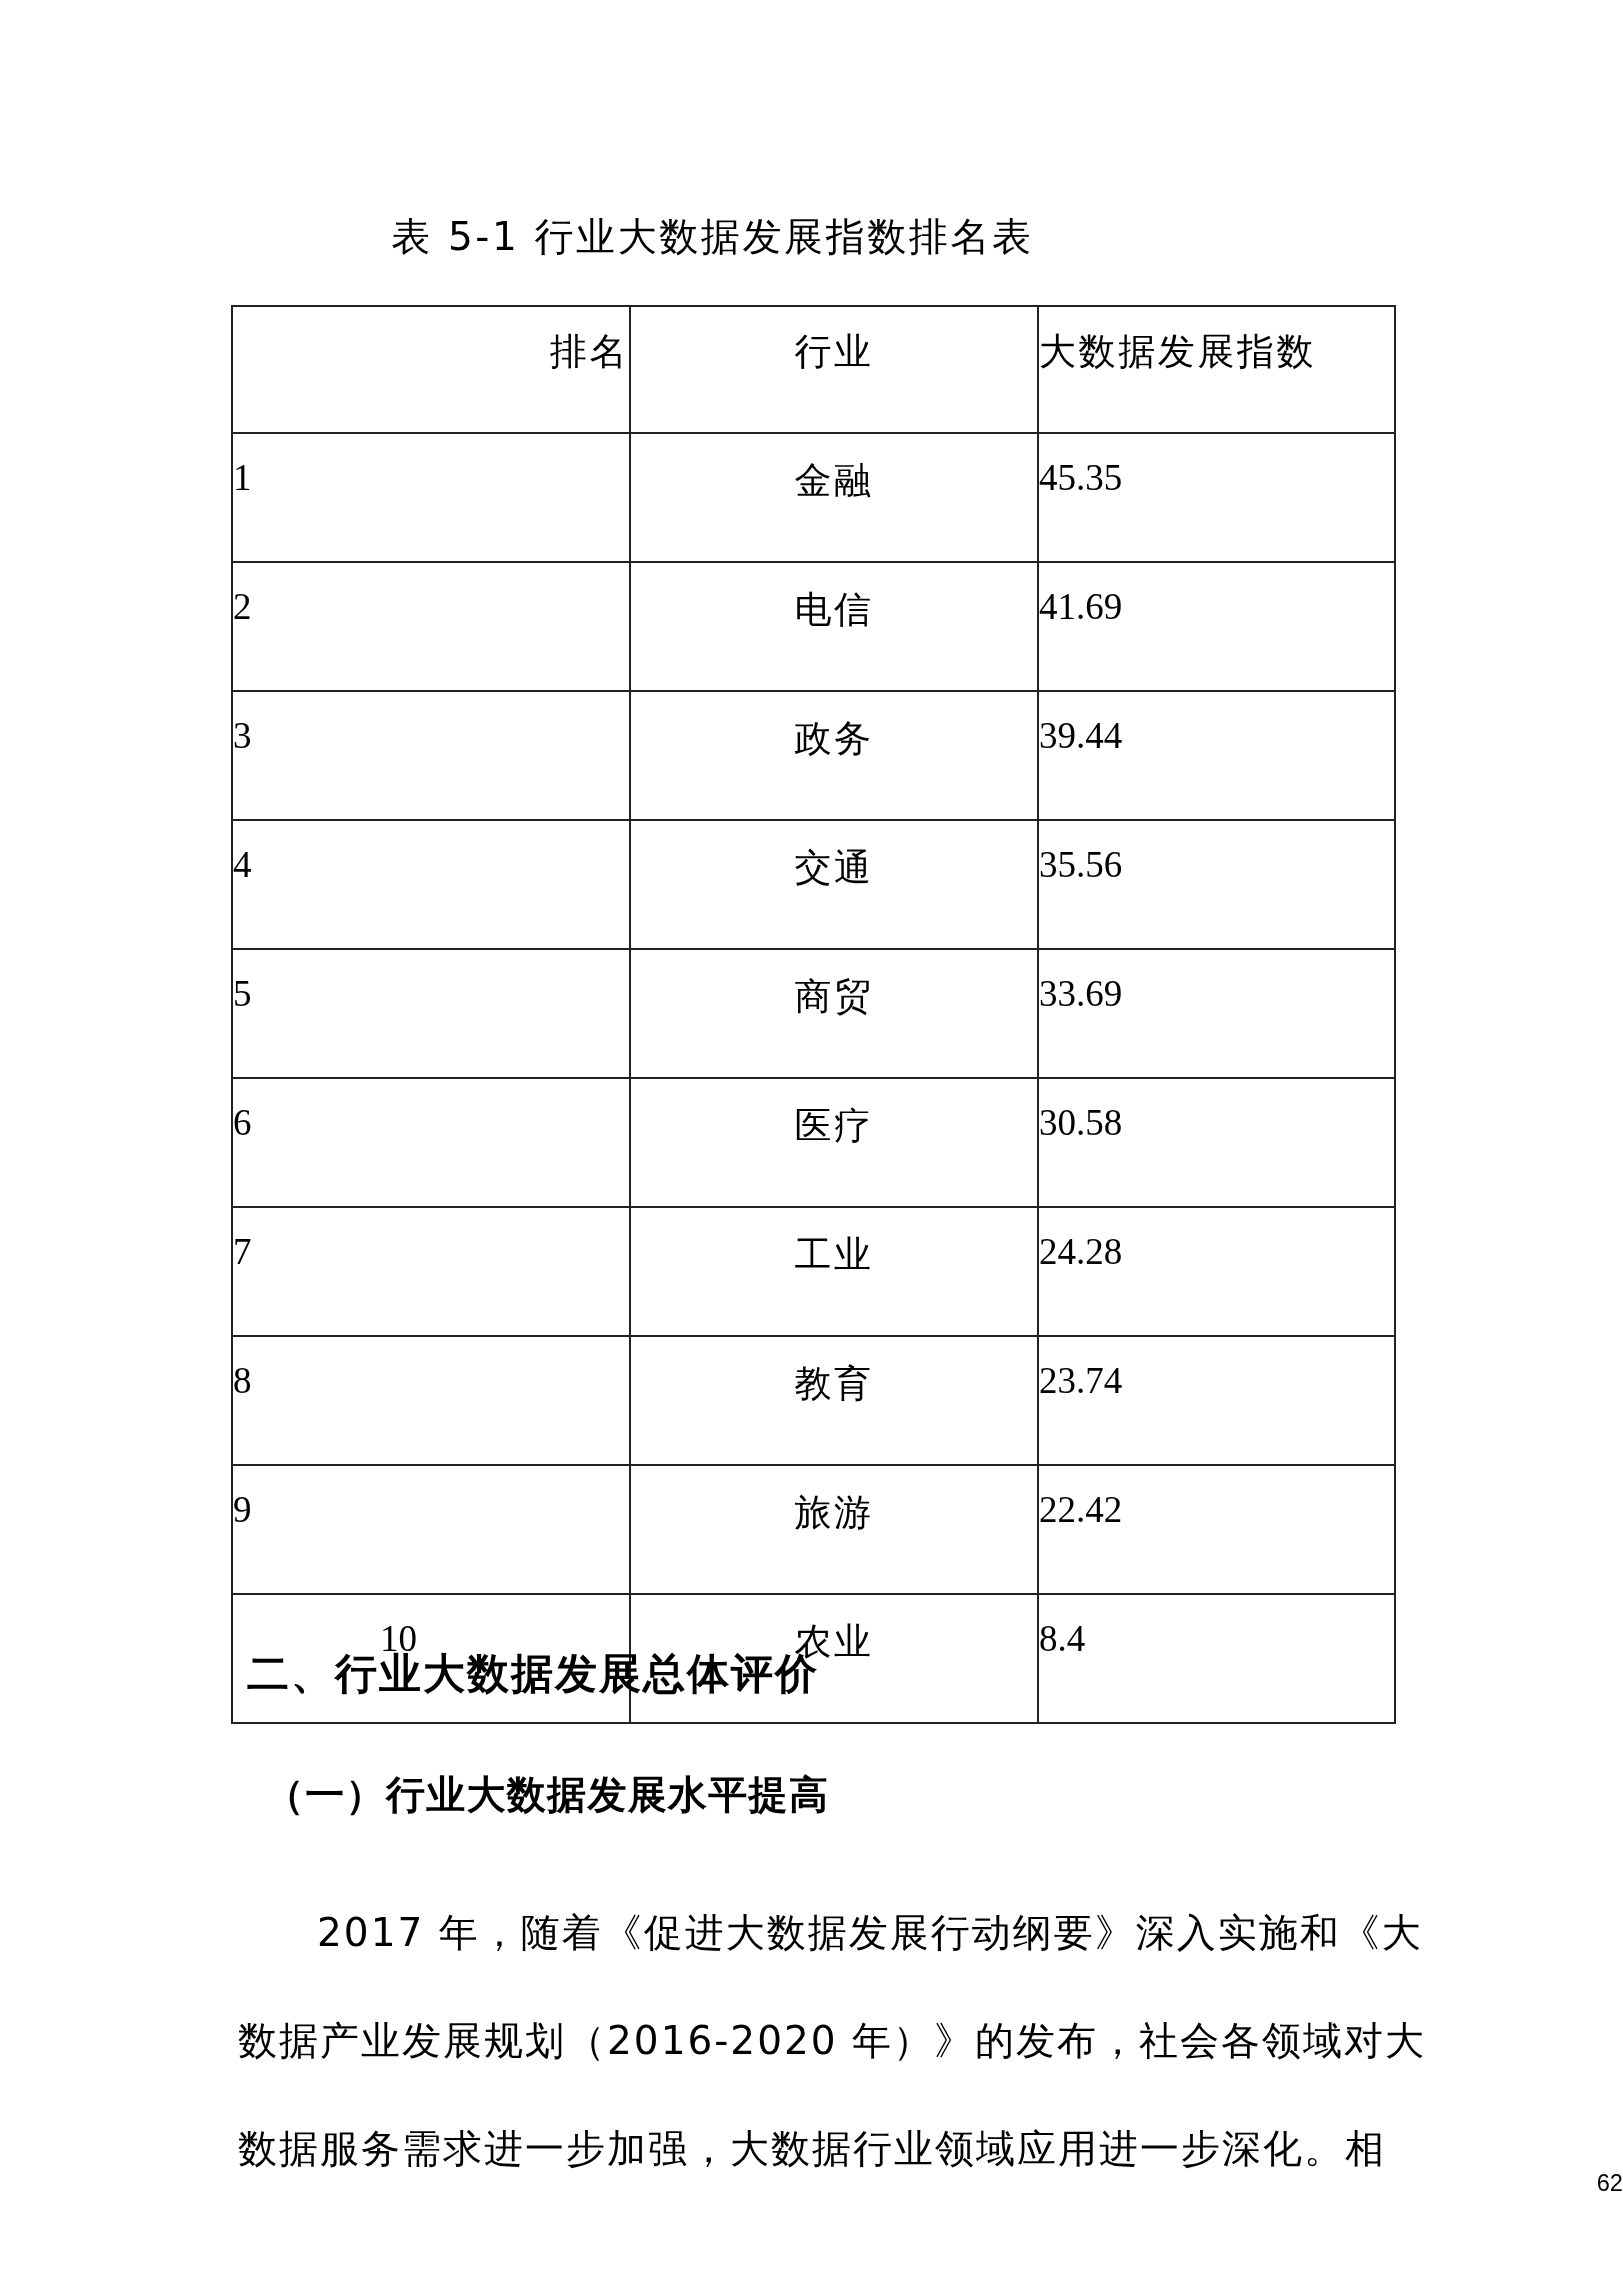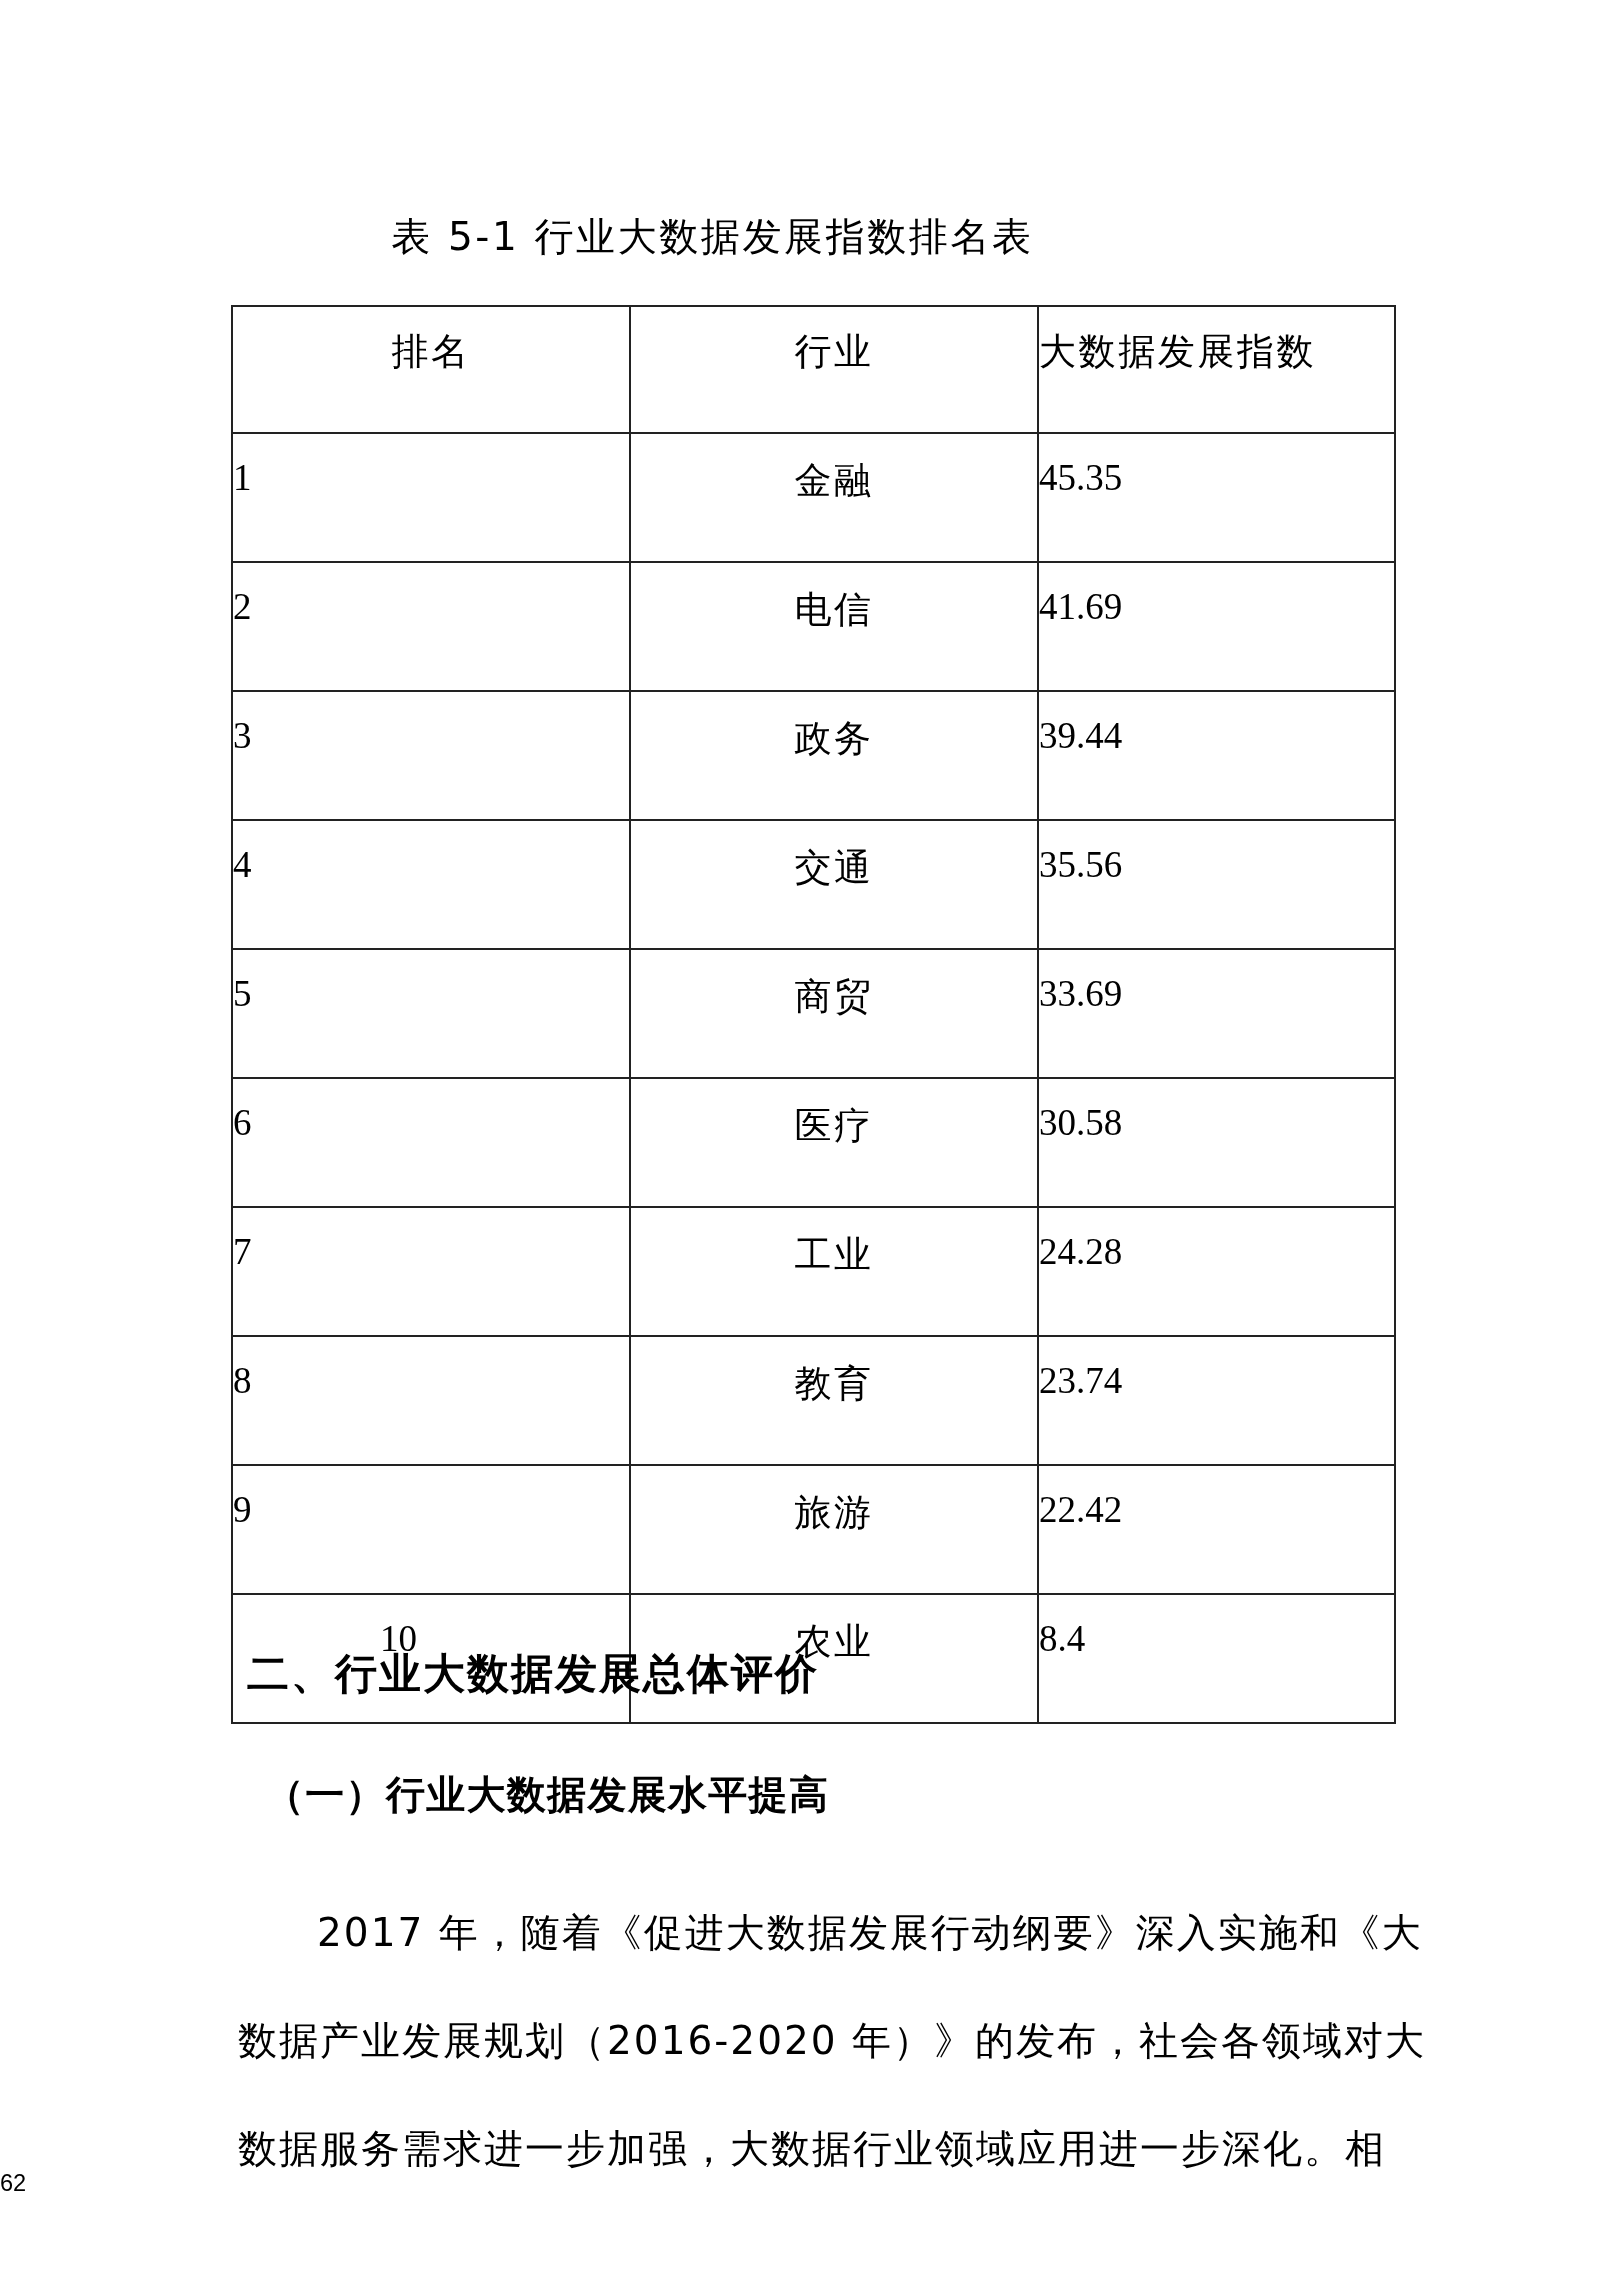--- a/index.html
+++ b/index.html
@@ -25,21 +25,21 @@
     font-family: "DejaVu Sans", "Liberation Sans", sans-serif;
     letter-spacing: 2.6px;
     vertical-align: top; padding-top: 19.6px;
   }
   table.rank td { vertical-align: top; padding-top: 22px; }
   .c1 { width: 249px; text-align: center; }
   .c2 { width: 406px; text-align: center; }
   .c3 { text-align: left; }
   td.c1, td.c3 { font-family: "Liberation Serif", serif; font-size: 38px; }
   td.c2 { font-family: "DejaVu Sans", "Liberation Sans", sans-serif; letter-spacing: 2.6px; }
-  th.c1 { text-align: center; padding-left: 124px; }
+  th.c1 { text-align: right; padding-left: 124px; }
   th.c3 { text-align: left; padding-left: 151px; }
   td.c1 { text-align: left; padding-left: 157px; }
   td.c1.two { padding-left: 147px; }
 
   .h2 {
     position: absolute; left: 247px; top: 1644px;
     font-size: 42px; line-height: 59px; letter-spacing: 2px;
     font-family: "DejaVu Sans", "Liberation Sans", sans-serif; font-weight: bold;
   }
   .h3 {
@@ -50,21 +50,21 @@
   .para {
     position: absolute; left: 238px; width: 1139px; top: 1879px;
     font-size: 39px; line-height: 108px;
     font-family: "DejaVu Sans", "Liberation Sans", sans-serif;
     text-align: justify; letter-spacing: 2px;
   }
   .para .line { display: block; white-space: nowrap; height: 108px; }
   .para .line.first { padding-left: 79px; }
   .page-number {
     position: absolute; left: 0; width: 1623px; top: 2168px;
-    text-align: left; font-size: 23.6px; line-height: 31px;
+    text-align: right; font-size: 23.6px; line-height: 31px;
     font-family: "Liberation Sans", sans-serif;
   }
 </style>
 </head>
 <body>
 
 <div class="table-title">表 5-1  行业大数据发展指数排名表</div>
 
 <table class="rank">
   <tbody>

